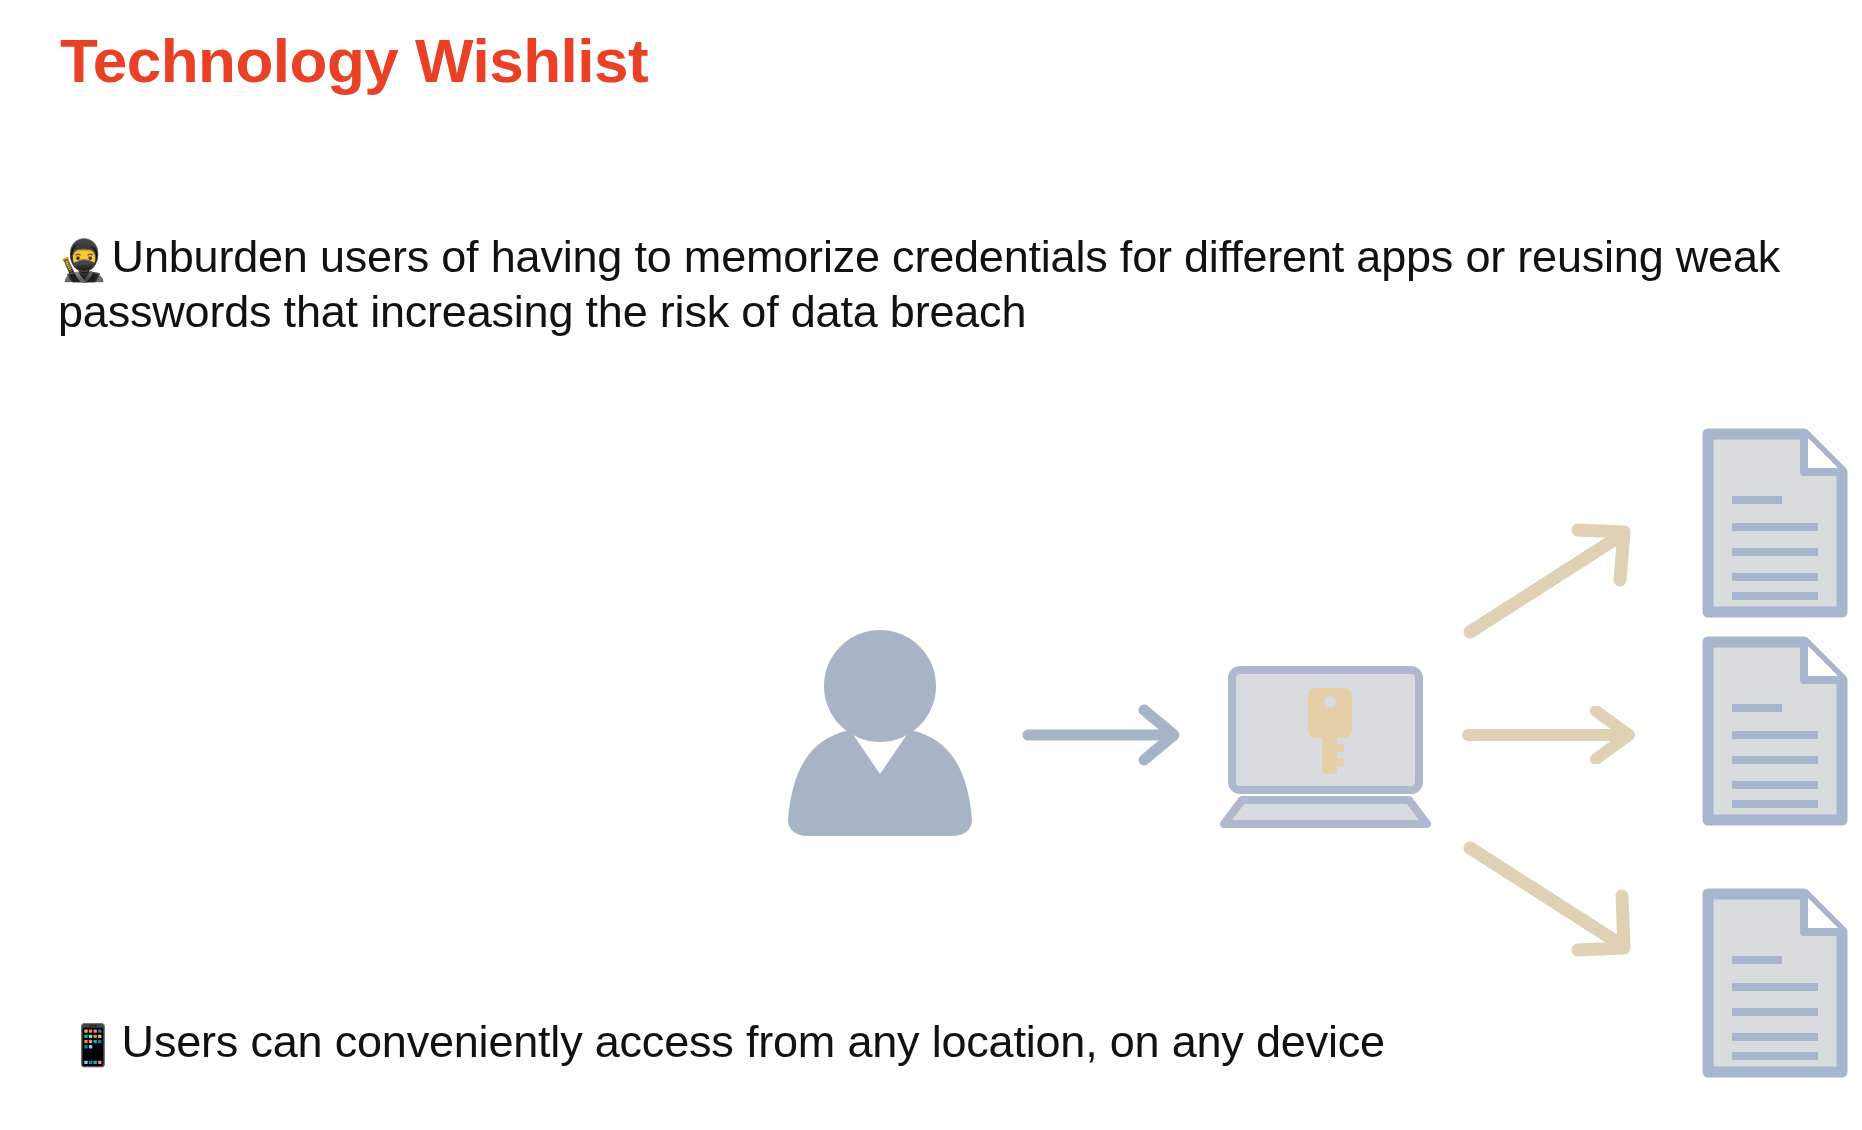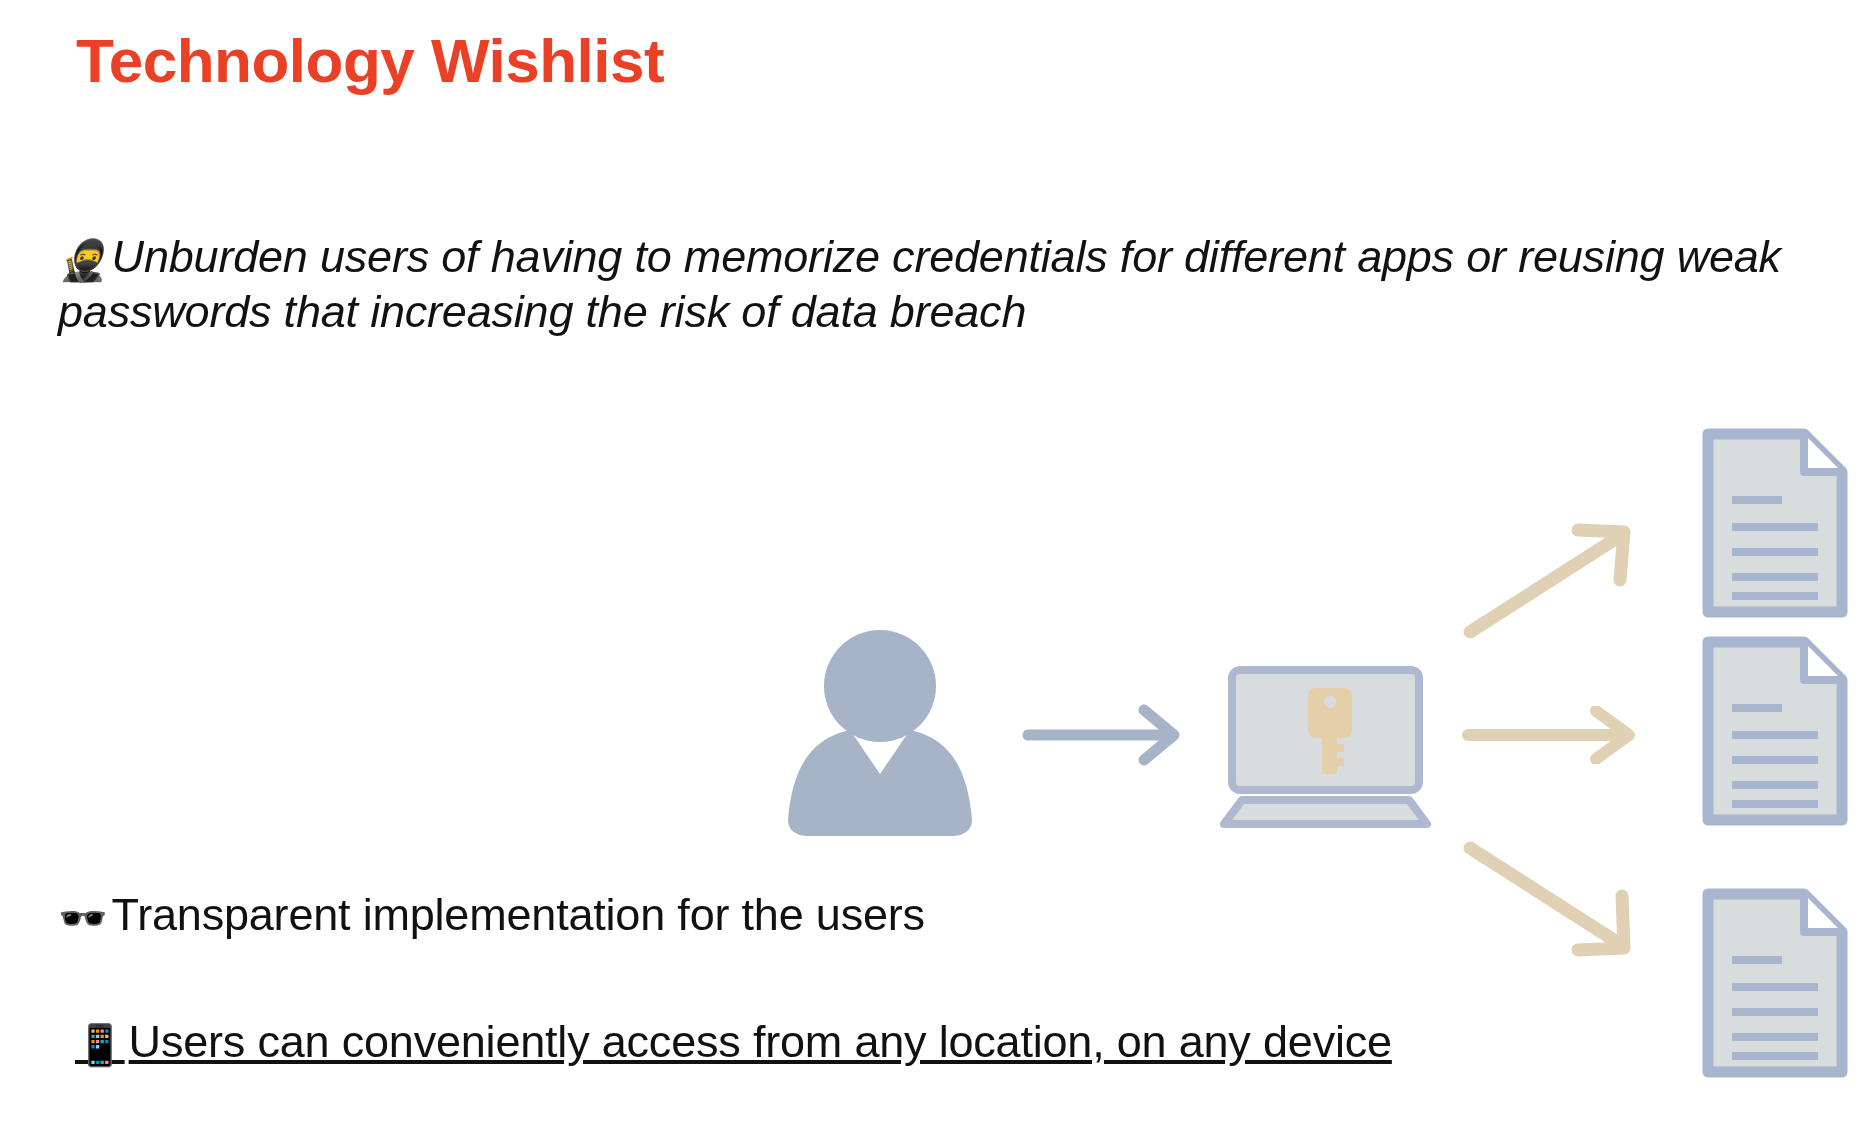--- a/index.html
+++ b/index.html
@@ -26,44 +26,43 @@
   .slide-title {
     position: absolute;
     left: 60px;
     top: 28px;
     font-size: 62px;
     font-weight: bold;
     color: #EA4026;
     letter-spacing: -0.5px;
     white-space: nowrap;
     line-height: 1.05;
-    margin-left: 16px;
   }
 
   
   .bullet {
     position: absolute;
     color: #111111;
     font-size: 45px;
     line-height: 1.22;
     font-weight: 400;
     letter-spacing: -0.2px;
   }
   .bullet .emoji {
     font-family: "DejaVu Sans", sans-serif;
     font-size: 40px;
     line-height: 1;
     vertical-align: -2px;
     margin-right: 4px;
   }
 
-  #bullet-1 { left: 58px; top: 230px;  width: 1740px; font-style: italic; }
+  #bullet-1 { left: 58px; top: 230px;  width: 1740px; }
   #bullet-2 { left: 58px; top: 428px;  width: 1620px; }
   #bullet-3 { left: 58px; top: 888px;  width: 1300px; }
-  #bullet-4 { left: 75px; top: 1015px; width: 1640px; text-decoration: underline; }
+  #bullet-4 { left: 68px; top: 1015px; width: 1640px; }
 
   .doc-icon, .person-icon, .laptop-icon, .arrow-icon {
     position: absolute;
   }
 
   #person { left: 780px; top: 624px; width: 200px; height: 215px; }
   #laptop { left: 1218px; top: 666px; width: 215px; height: 165px; }
 
   #doc-top    { left: 1700px; top: 428px;  width: 150px; height: 190px; }
   #doc-middle { left: 1700px; top: 636px;  width: 150px; height: 190px; }
@@ -79,23 +78,20 @@
 
 <div class="slide">
 
   <div class="slide-title">Technology Wishlist</div>
 
   <div class="bullet" id="bullet-1">
     <span class="emoji">🥷</span><span>Unburden users of having to memorize credentials for different apps or reusing weak passwords that increasing the risk of data breach</span>
   </div>
 
 
-  <div class="bullet" id="bullet-3">
-    <span class="emoji">🕶️</span><span>Transparent implementation for the users</span>
-  </div>
 
   <div class="bullet" id="bullet-4">
     <span class="emoji">📱</span><span>Users can conveniently access from any location, on any device</span>
   </div>
 
   <div class="person-icon" id="person">
     <svg viewBox="0 0 200 215" width="200" height="215" aria-hidden="true">
       <circle cx="100" cy="62" r="56" fill="#A7B3C6"></circle>
       <path d="M100 150 L70 106 C30 114 12 146 8 196 C8 206 16 212 28 212 L172 212 C184 212 192 206 192 196 C188 146 170 114 130 106 Z" fill="#A7B3C6"></path>
     </svg>

